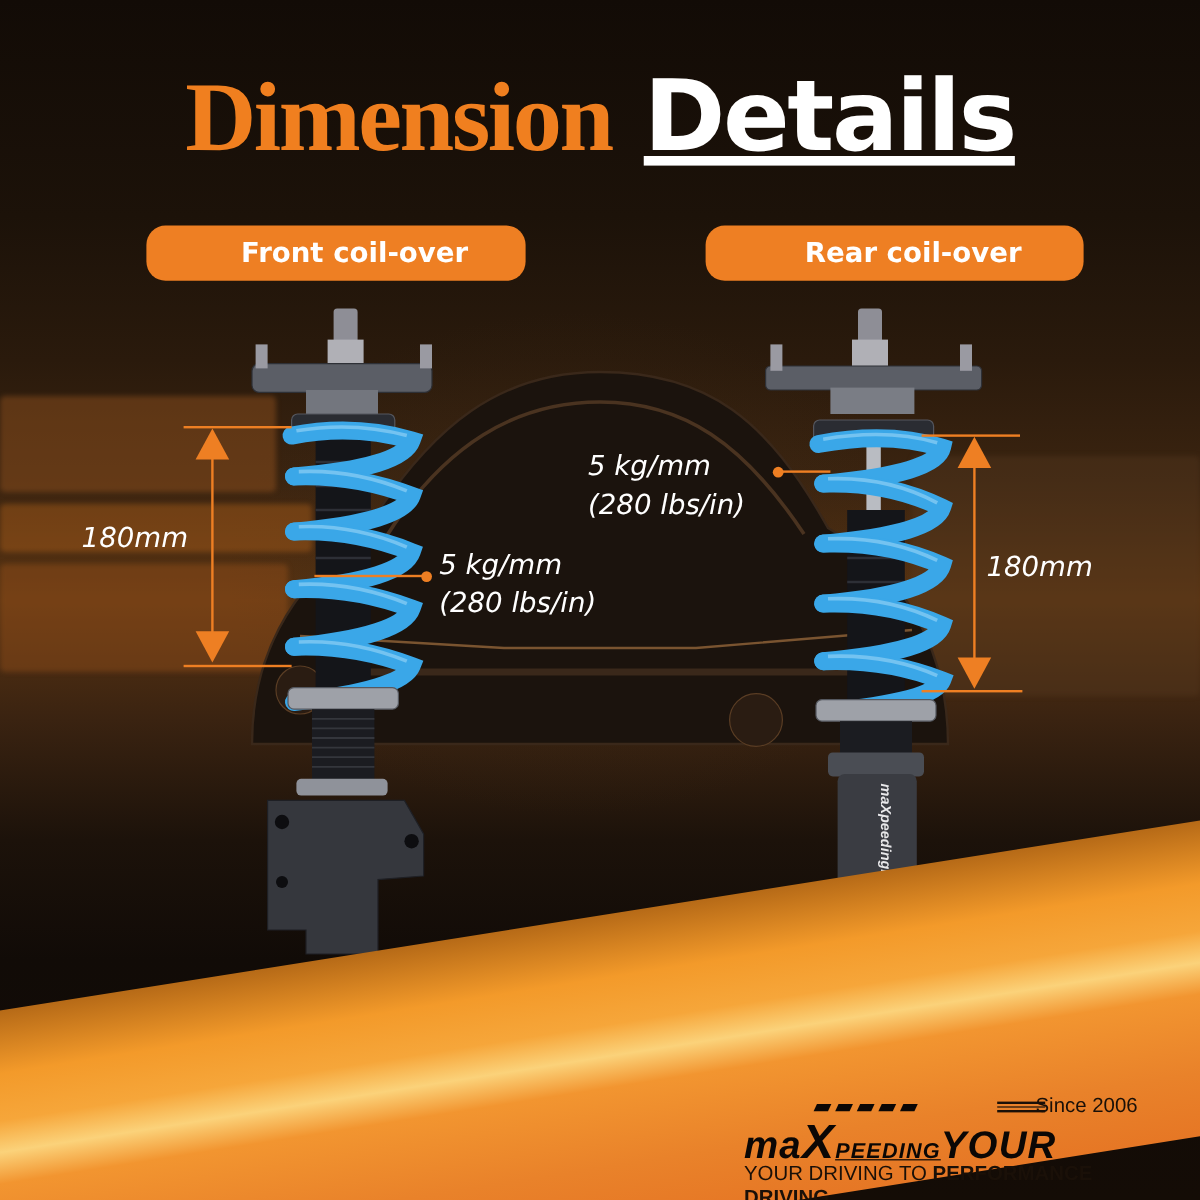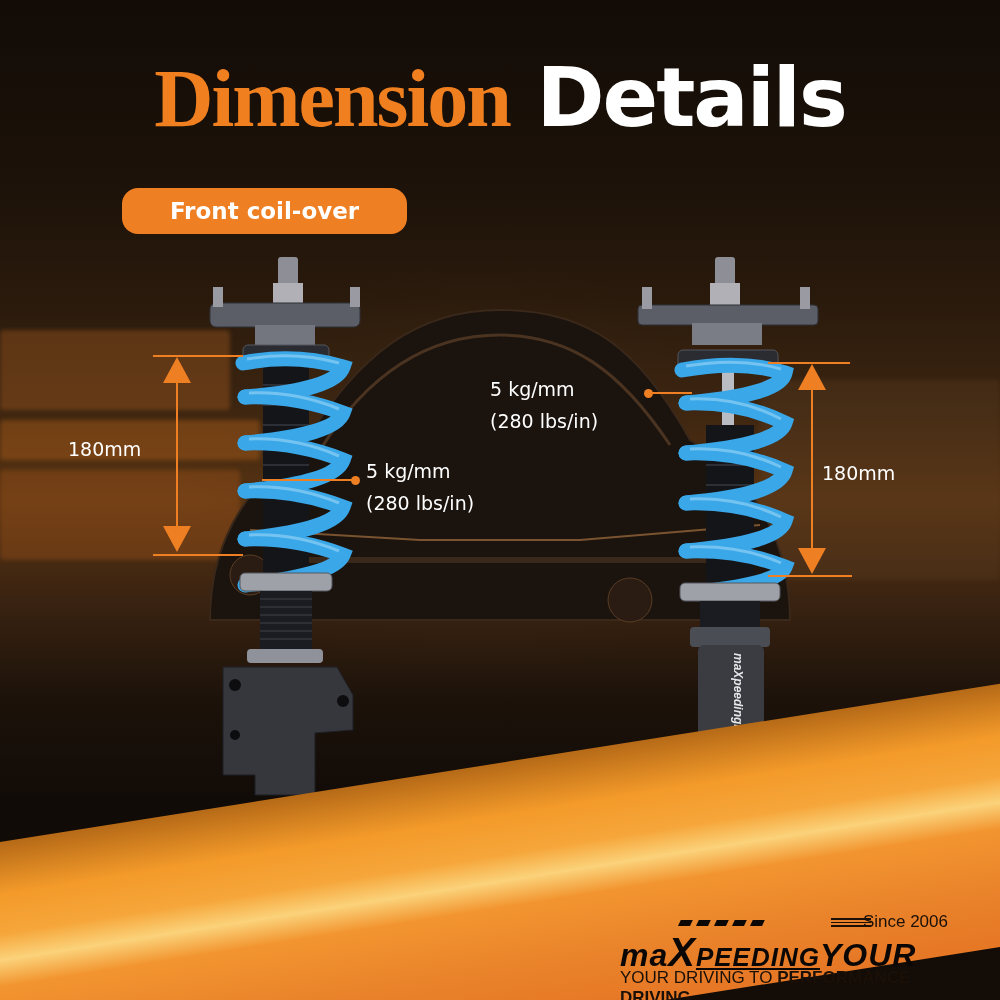--- a/index.html
+++ b/index.html
@@ -5,33 +5,33 @@
   html, body { margin:0; padding:0; }
   body { width:1000px; height:1000px; overflow:hidden; background:#0d0906; font-family:"DejaVu Sans", sans-serif; }
   .canvas { position:relative; width:1000px; height:1000px; overflow:hidden;
     background:
       radial-gradient(ellipse 420px 300px at 480px 470px, rgba(60,40,20,0.55), transparent 70%),
       linear-gradient(180deg, #120b06 0%, #1c1209 18%, #2a1a0c 30%, #3b2410 40%, #5a3412 50%, #3a2311 60%, #1c120a 70%, #110b07 80%, #140c06 100%);
   }
   .streak { position:absolute; border-radius:4px; filter:blur(2px); }
   .title { position:absolute; top:48px; left:0; width:1000px; text-align:center; font-family:"DejaVu Sans", sans-serif; font-weight:bold; font-size:82px; letter-spacing:-2px; line-height:100px; }
   .title .orange { color:#f07f1f;font-family:Liberation Serif, serif; }
-  .title .white { color:#ffffff; }
-  .pill { position:absolute; height:46px; border-radius:16px; background:#ee7f23; color:#fff; font-weight:bold; font-size:23px; display:flex; align-items:center; justify-content:center; font-family:"DejaVu Sans", sans-serif; }
-  .label { position:absolute; color:#fff; font-family:"DejaVu Sans", sans-serif; font-size:19px; line-height:30px; }
+  .title .white { color:#ffffff;text-decoration:underline; }
+  .pill { position:absolute; height:46px; border-radius:16px; background:#ee7f23; color:#fff; font-weight:bold; font-size:23px; display:flex; align-items:center; justify-content:center; font-family:"DejaVu Sans", sans-serif;padding-left:31px; }
+  .label { position:absolute; color:#fff; font-family:"DejaVu Sans", sans-serif; font-size:23px; line-height:30px;font-style:italic; }
   .dim-line { position:absolute; background:#ee7f23; }
   .tri-up { position:absolute; width:0; height:0; border-left:14px solid transparent; border-right:14px solid transparent; border-bottom:26px solid #ee7f23; }
   .tri-down { position:absolute; width:0; height:0; border-left:14px solid transparent; border-right:14px solid transparent; border-top:26px solid #ee7f23; }
   .dot { position:absolute; width:9px; height:9px; border-radius:50%; background:#ee7f23; }
   .footer-band { position:absolute; left:-50px; top:850px; width:1200px; height:260px; transform:rotate(-9deg); transform-origin:left top;
     background:linear-gradient(180deg, #b66a17 0%, #f39a2a 20%, #f6a63a 35%, #fbd27a 45%, #f29530 55%, #e9822a 80%, #e67725 100%); }
   .logo { position:absolute; left:618px; top:912px; width:336px; height:80px; }
   .logo .since { position:absolute; right:6px; top:0; font-size:17px; color:#1a1008; font-family:"Liberation Sans", sans-serif; }
   .logo .brand { position:absolute; left:2px; top:18px; font-family:"Liberation Sans", sans-serif; font-style:italic; font-weight:bold; font-size:32px; color:#0b0705; letter-spacing:1px; }
-  .logo .brand .small { font-size:26px; text-decoration:underline; }
+  .logo .brand .small { font-size:18px; text-decoration:underline; }
   .logo .tag { position:absolute; left:2px; top:56px; font-family:"Liberation Sans", sans-serif; font-size:17px; color:#1a1008; letter-spacing:0px; }
   .logo .tag b { font-weight:bold; }
   .speedlines { position:absolute; left:213px; top:6px; width:40px; height:14px; }
   .speedlines div { height:1.5px; background:#1a1008; margin-bottom:2px; }
   .checker { position:absolute; left:60px; top:8px; width:110px; height:12px; display:flex; gap:6px; transform:skewX(-25deg); }
   .checker span { width:12px; height:6px; background:#0b0705; display:block; }
   svg.shock { position:absolute; overflow:visible; }
 </style>
 </head>
 <body>
@@ -51,20 +51,21 @@
     <ellipse cx="80" cy="285" rx="20" ry="20" fill="#2a1c12" stroke="#5a3d24"></ellipse>
     <ellipse cx="460" cy="310" rx="22" ry="22" fill="#2a1c12" stroke="#5a3d24"></ellipse>
   </svg>
 
   <div class="title">
     <span class="orange">Dimension</span>
     <span class="white">Details</span>
   </div>
 
   <div class="pill" style="left:122px;top:188px;width:285px;">Front coil-over</div>
+  <div class="pill" style="left:588px;top:188px;width:284px;">Rear coil-over</div>
 
   <svg class="shock" style="left:195px;top:255px;" width="180" height="540" viewBox="0 0 180 540">
 
     <rect x="83" y="2" width="20" height="30" rx="3" fill="#8e8e96"></rect>
     <rect x="78" y="28" width="30" height="22" fill="#b0b0b6"></rect>
     <rect x="15" y="48" width="150" height="24" rx="6" fill="#5b5e66" stroke="#2e3036"></rect>
     <rect x="18" y="32" width="10" height="20" fill="#9a9aa2"></rect>
     <rect x="155" y="32" width="10" height="20" fill="#9a9aa2"></rect>
     <rect x="60" y="70" width="60" height="20" fill="#73767e"></rect>
 

